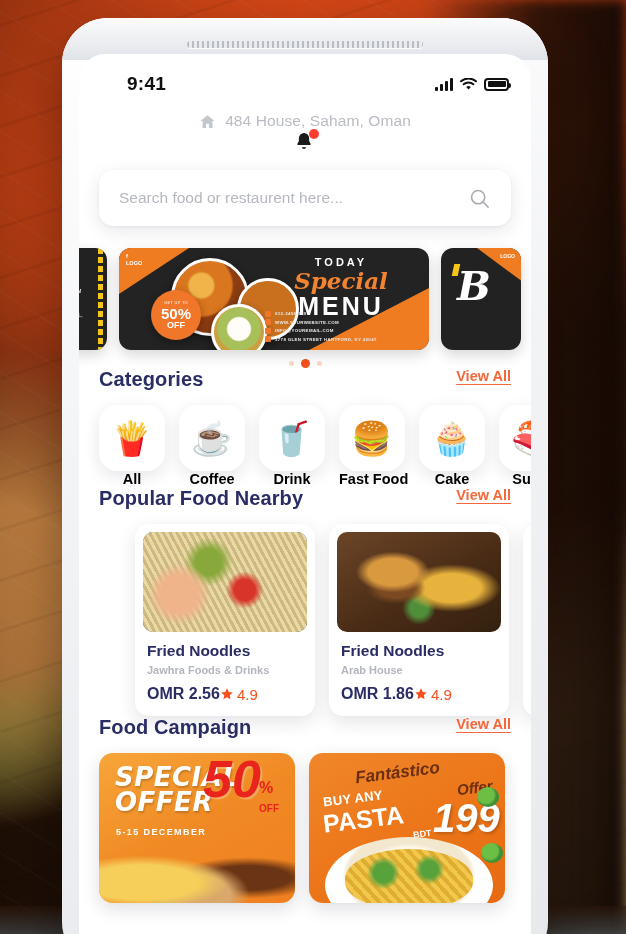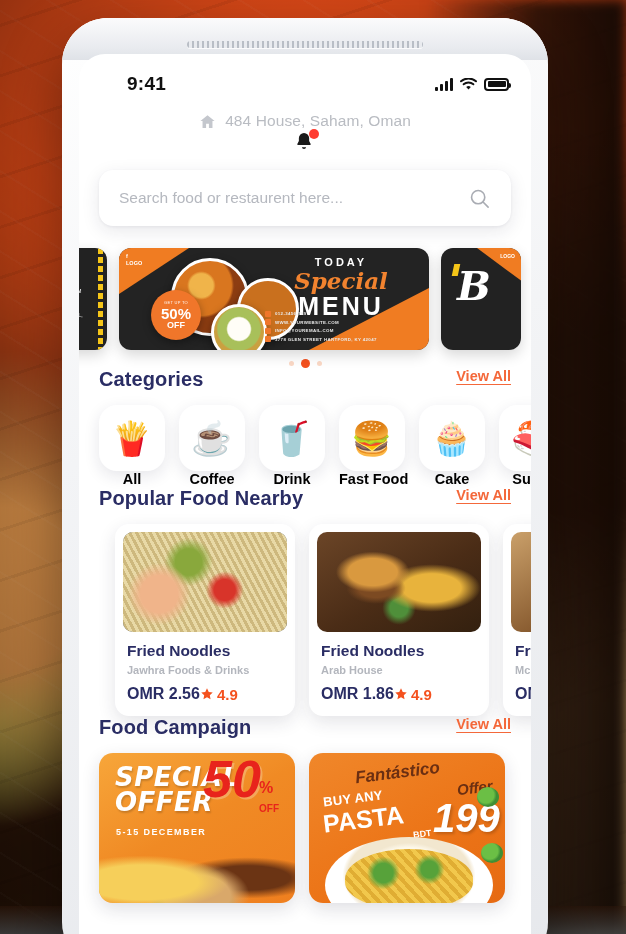--- a/index.html
+++ b/index.html
@@ -212,21 +212,21 @@
   .cat{ flex:0 0 auto; width:66px; text-align:center; }
   .cat-ico{
     width:66px; height:66px; border-radius:18px; background:#fff;
     box-shadow:0 5px 16px rgba(30,30,60,.11);
     display:flex; align-items:center; justify-content:center;
     font-size:33px; line-height:1;
   }
   .cat-lb{ font-size:14.5px; font-weight:700; color:#000000; white-space:nowrap; }
 
   
-  .foods{ display:flex; gap:14px; padding:14px 0 0 36px; }
+  .foods{ display:flex; gap:14px; padding:14px 0 0 36px;margin-left:20px; }
   .fcard{
     flex:0 0 auto; width:180px; background:#fff; border-radius:14px;
     box-shadow:0 6px 18px rgba(30,30,60,.12); overflow:hidden;
   }
   .fimg{ height:100px; margin:8px 8px 0 8px; border-radius:10px; overflow:hidden; position:relative; }
   .noodles{
     position:absolute; inset:0;
     background:
       radial-gradient(circle at 22% 62%, #f0b48a 0 13%, rgba(240,180,138,0) 22%),
       radial-gradient(circle at 62% 58%, #d8342a 0 9%, rgba(216,52,42,0) 16%),
@@ -249,21 +249,21 @@
       radial-gradient(ellipse at 52% 48%, #f6f1e2 0 22%, rgba(246,241,226,0) 32%),
       radial-gradient(ellipse at 58% 52%, #e08b2a 0 15%, rgba(224,139,42,0) 26%),
       radial-gradient(circle at 40% 62%, #7ea73c 0 7%, rgba(126,167,60,0) 13%),
       linear-gradient(150deg,#caa06a 0%,#8b5e32 55%,#53341a 100%);
   }
   .fbody{ padding:10px 12px 13px 12px; }
   .fname{ font-size:15.5px; font-weight:700; color:#2a2d64; white-space:nowrap; }
   .fsub{ font-size:11px; font-weight:700; color:#b3b6bd; margin-top:4px; white-space:nowrap; }
   .frow{ display:flex; align-items:center; justify-content:flex-start; margin-top:9px; }
   .fprice{ font-size:16px; font-weight:700; color:#2a2d64; white-space:nowrap; }
-  .frate{ display:flex; align-items:center; gap:3px; color:#f4511e; font-size:15px; font-weight:700; }
+  .frate{ display:flex; align-items:center; gap:3px; color:#f4511e; font-size:15px; font-weight:400; }
 
   
   .camps{ display:flex; gap:14px; padding:14px 0 0 20px; }
   .camp{
     flex:0 0 auto; width:196px; height:150px; border-radius:14px; overflow:hidden;
     position:relative; box-shadow:0 6px 18px rgba(30,30,60,.14);
   }
   .camp1{ background:linear-gradient(150deg,#f7a63a 0%,#f08a24 48%,#ef7f1f 100%); }
   .camp2{ background:linear-gradient(150deg,#f0872a 0%,#ec7518 55%,#e66a12 100%); }
   .c1-sp{

